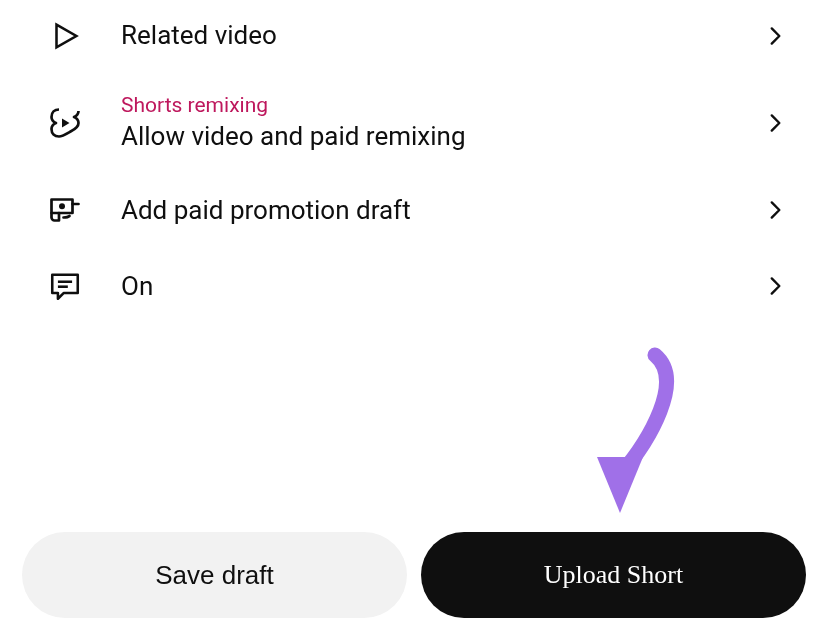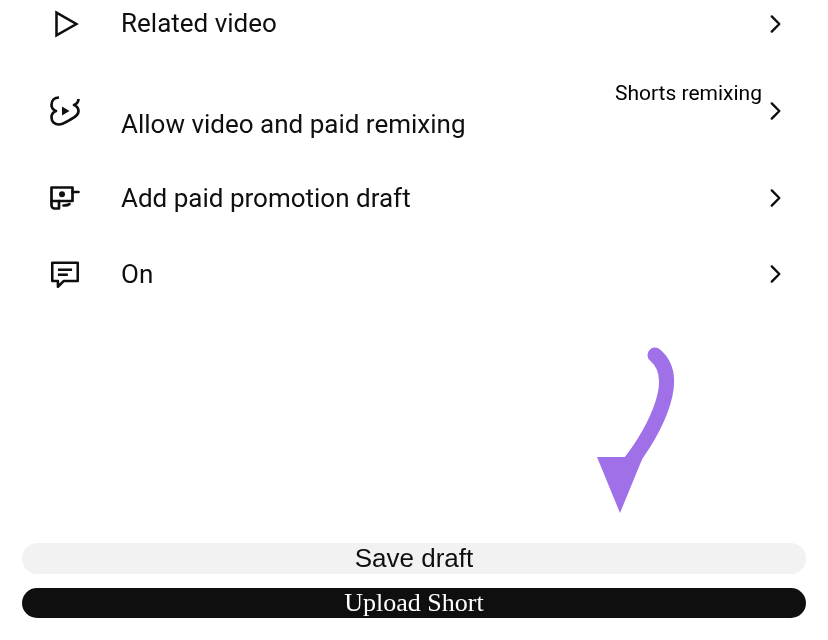--- a/index.html
+++ b/index.html
@@ -18,61 +18,59 @@
     .settings-list {
       padding: 0;
     }
     .setting-row {
       display: flex;
       align-items: center;
       padding: 18px 40px 18px 45px;
       cursor: pointer;
     }
     .setting-row.first {
-      padding-top: 4px;
+      padding-top: 16px;
     }
     .icon-wrap {
       width: 40px;
       height: 40px;
       display: flex;
       align-items: center;
       justify-content: center;
       flex-shrink: 0;
     }
     .text-wrap {
       flex: 1;
       margin-left: 36px;
       display: flex;
       flex-direction: column;
       justify-content: center;
     }
     .secondary-label {
       font-size: 21px;
-      color: #000000;
+      color: #be185d;
       line-height: 1.3;
-      text-align: right;
     }
     .primary-label {
       font-size: 26px;
       color: #0f0f0f;
       line-height: 1.35;
     }
     .chevron {
       width: 26px;
       height: 26px;
       flex-shrink: 0;
     }
     .bottom-buttons {
       position: absolute;
       bottom: 22px;
       left: 22px;
       right: 22px;
       display: flex;
       gap: 14px;
-      flex-direction: column;
     }
     .btn {
       flex: 1;
       height: 86px;
       border: none;
       border-radius: 43px;
       font-size: 26px;
       font-weight: 500;
       cursor: pointer;
       display: flex;

